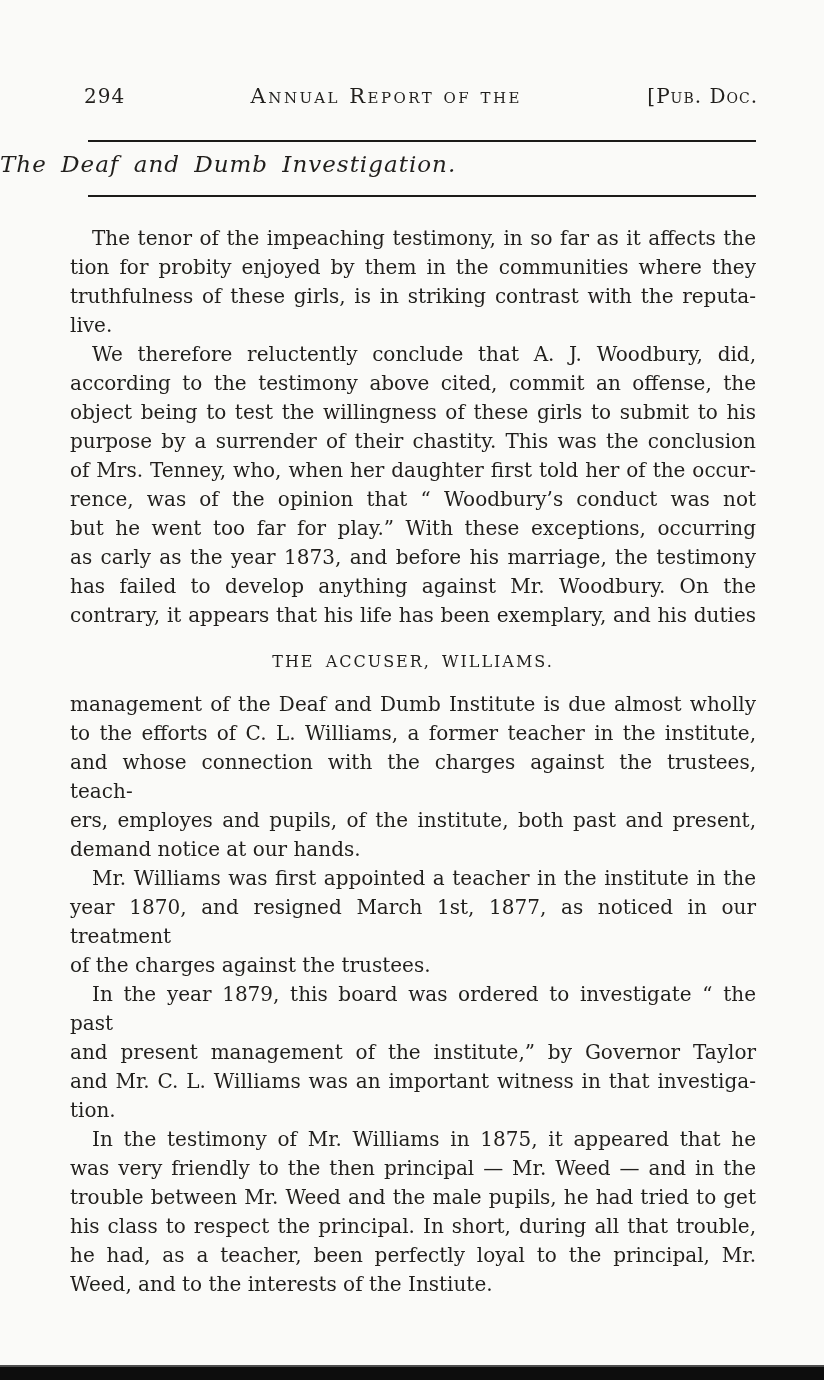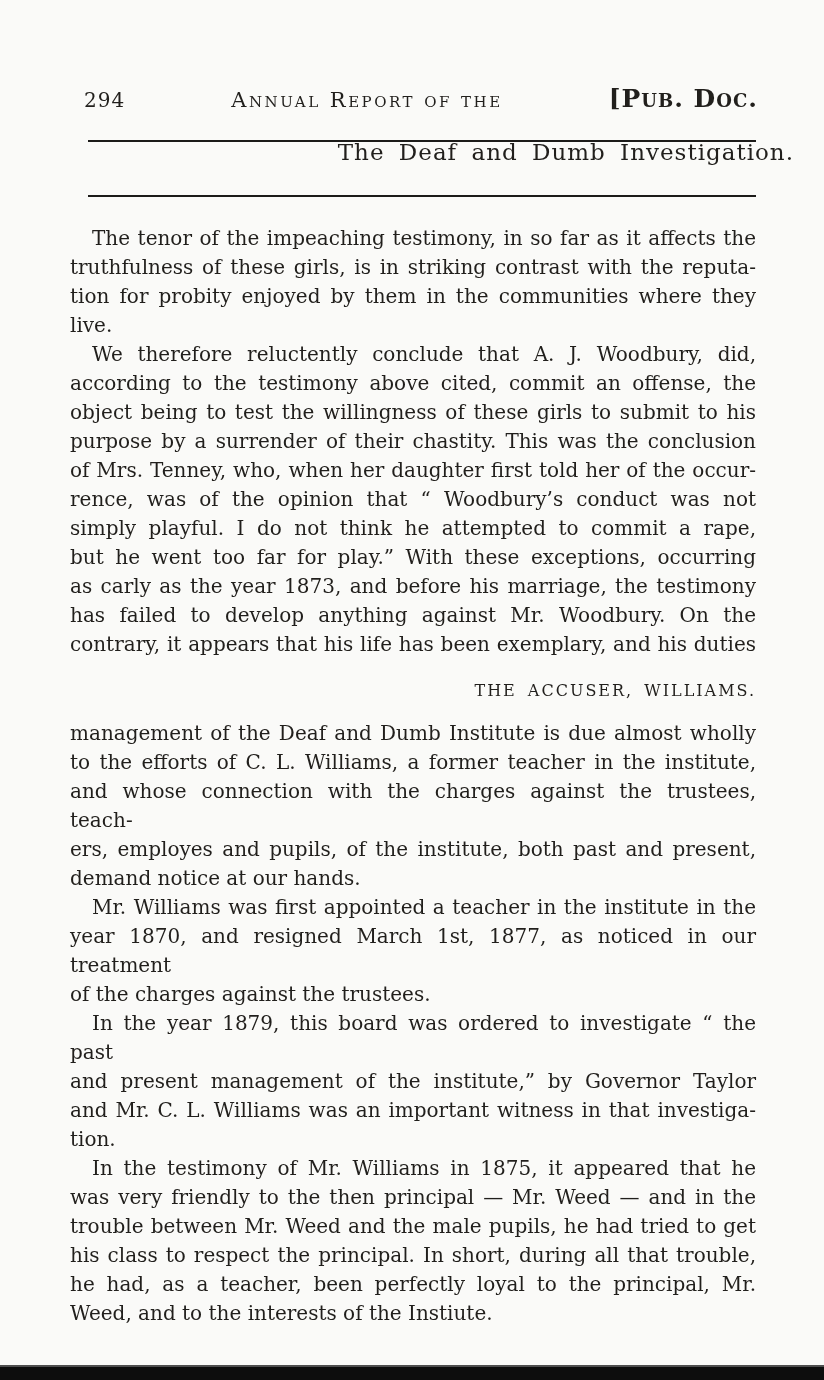--- a/index.html
+++ b/index.html
@@ -19,51 +19,52 @@
   }
   .page-number { letter-spacing: 1px; }
   .running-header {
     font-variant: small-caps;
     letter-spacing: 2.5px;
     font-size: 21px;
   }
   .doc-label {
     font-variant: small-caps;
     letter-spacing: 1px;
-    font-size: 25px;
-    font-weight: bold;
+    font-size: 20px;
+    font-weight: normal;
   }
   .rule {
     position: absolute; left: 88px; right: 68px;
     height: 2px; background: #1c1b19;
   }
   .rule-top { top: 140px; }
   .rule-under-title { top: 195px; }
   .section-title {
-    position: absolute; top: 139px; left: 0; right: 30px;
-    text-align: right;
+    position: absolute; top: 151px; left: 0; right: 30px;
+    text-align: left;
+    font-style: italic;
     font-size: 23px;
     letter-spacing: 1px;
     word-spacing: 6px;
   }
   .page-body {
     position: absolute; top: 224px; left: 70px; width: 686px;
   }
   .line {
     font-size: 20px;
     line-height: 29px;
     text-align: justify;
     text-align-last: justify;
   }
   .line.first { text-indent: 22px; }
   .line.last { text-align-last: left; }
   .heading {
     font-size: 16px;
     line-height: 20px;
-    text-align: right;
+    text-align: center;
     letter-spacing: 2px;
     word-spacing: 4px;
     margin: 22px 0 18px 0;
   }
   .scan-bar {
     position: absolute; left: 0; right: 0; bottom: 0;
     height: 13px;
     background: var(--bar, #0d0d0d);
     border-top: 2px solid #4e4e4e;
   }
@@ -79,32 +80,31 @@
 
 <div class="rule rule-top"></div>
 
 <div class="section-title">The Deaf and Dumb Investigation.</div>
 
 <div class="rule rule-under-title"></div>
 
 <main class="page-body">
     <div class="para">
       <div class="line first">The tenor of the impeaching testimony, in so far as it affects the</div>
+      <div class="line">tion for probity enjoyed by them in the communities where they</div>
       <div class="line">truthfulness of these girls, is in striking contrast with the reputa-</div>
-      <div class="line">tion for probity enjoyed by them in the communities where they</div>
       <div class="line last">live.</div>
     </div>
     <div class="para">
       <div class="line first">We therefore reluctently conclude that A. J. Woodbury, did,</div>
       <div class="line">according to the testimony above cited, commit an offense, the</div>
       <div class="line">object being to test the willingness of these girls to submit to his</div>
       <div class="line">purpose by a surrender of their chastity.  This was the conclusion</div>
       <div class="line">of Mrs. Tenney, who, when her daughter first told her of the occur-</div>
       <div class="line">rence, was of the opinion that “ Woodbury’s conduct was not</div>
-      <div class="line">simply playful.  I do not think he attempted to commit a rape,</div>
       <div class="line">but he went too far for play.”  With these exceptions, occurring</div>
       <div class="line">as carly as the year 1873, and before his marriage, the testimony</div>
       <div class="line">has failed to develop anything against Mr. Woodbury.  On the</div>
       <div class="line">contrary, it appears that his life has been exemplary, and his duties</div>
     </div>
     <div class="heading">THE ACCUSER, WILLIAMS.</div>
     <div class="para">
       <div class="line">management of the Deaf and Dumb Institute is due almost wholly</div>
       <div class="line">to the efforts of C. L. Williams, a former teacher in the institute,</div>
       <div class="line">and whose connection with the charges against the trustees, teach-</div>

